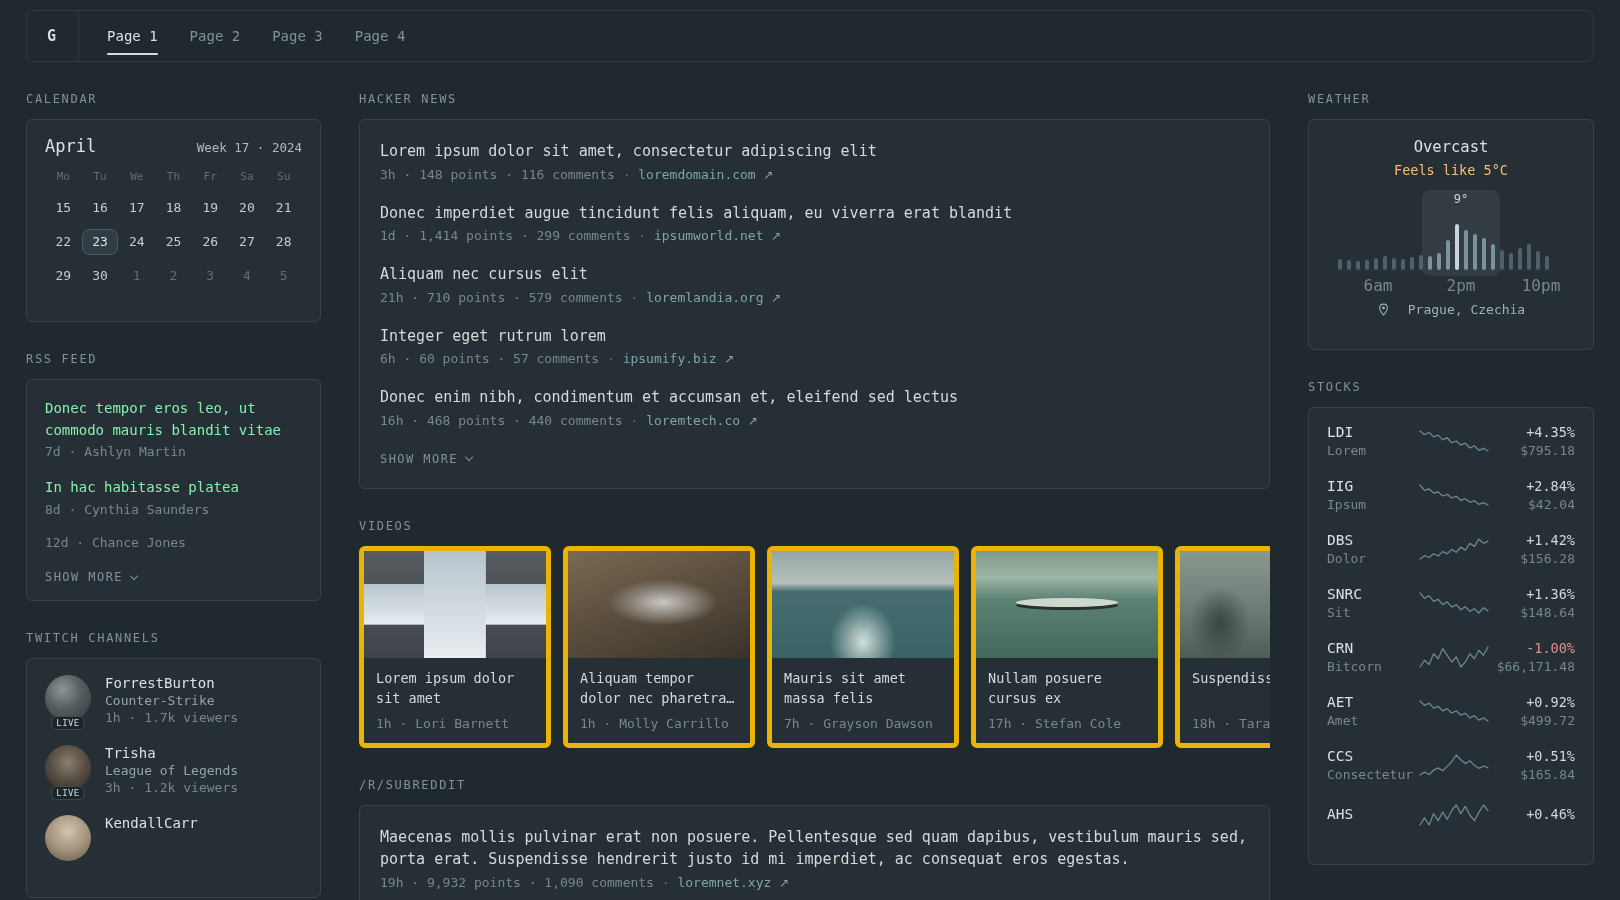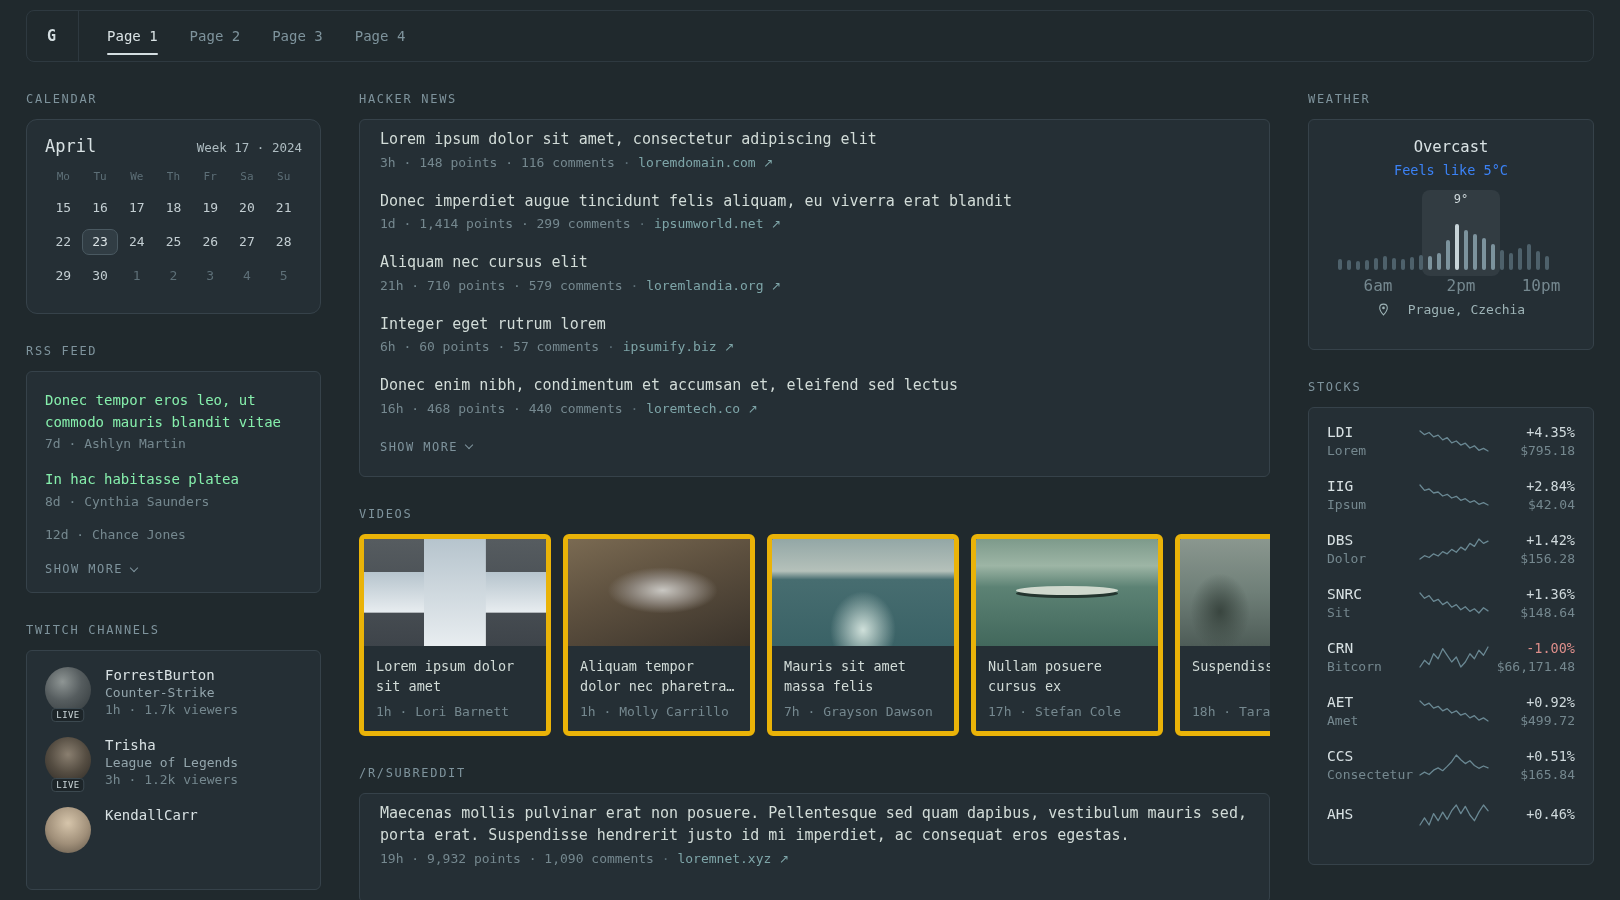--- a/index.html
+++ b/index.html
@@ -73,21 +73,21 @@
     display:inline-flex; align-items:center;
     font-size:12px; letter-spacing:.12em; color:#7e939c;
   }
   .chev {
     display:inline-block; width:6px; height:6px;
     border-right:1.5px solid currentColor; border-bottom:1.5px solid currentColor;
     transform:rotate(45deg); margin-left:8px; margin-top:-3px;
   }
 
   
-  .calendar-card { padding:16px 18px 24px;border-radius:11px; }
+  .calendar-card { padding:16px 18px 32px; }
   .cal-head { display:flex; justify-content:space-between; align-items:baseline; margin-bottom:14px; }
   .cal-month { font-size:17px; color:#d9e2e4; }
   .cal-week  { font-size:12.5px; color:#aebcc1; }
   .cal-grid  { display:grid; grid-template-columns:repeat(7,1fr); row-gap:8px; text-align:center; }
   .dow { font-size:11px; color:#5d6f77; padding-bottom:4px; }
   .day {
     font-size:13px; color:#c3ced2;
     height:26px; line-height:26px;
     border-radius:7px;
   }
@@ -112,21 +112,21 @@
   .av-3 { background:radial-gradient(circle at 50% 35%, #d6c5ab 0%, #a08f79 55%, #5d5346 100%); }
   .live-badge {
     position:absolute; left:50%; bottom:-5px; transform:translateX(-50%);
     background:#1d2529; border:1px solid #3c4950; border-radius:4px;
     font-size:9px; letter-spacing:.05em; padding:1px 4px; color:#cdd8db;
   }
   .tw-name { display:block; font-size:14px; color:#d9e2e4; margin-bottom:2px; }
   .tw-game { font-size:13px; color:#93a5ac; margin-bottom:2px; }
 
   
-  .list-card { padding:8px 20px 16px; }
+  .list-card { padding:20px 20px 16px; }
   .feed-item { margin-bottom:20px; }
   .feed-title { display:block; font-size:15px; line-height:1.5; color:#d2dcd8; margin-bottom:4px; }
   .list-card .show-more { margin:4px 0 6px; }
 
   
   .videos-row { display:flex; gap:12px; overflow:hidden; }
   .video-card {
     width:192px; flex:none;
     background:#252f35; border:5px solid #eab308; border-radius:6px;
     overflow:hidden;
@@ -164,21 +164,21 @@
   }
   .video-body { padding:10px 12px 12px; }
   .video-title {
     display:block; font-size:13.5px; line-height:1.55; color:#d2dcd8;
     height:42px; overflow:hidden; margin-bottom:6px;
   }
 
   
   .weather-card { padding:18px 18px 32px; text-align:center; }
   .w-cond  { font-size:15.5px; color:#d9e2e4; margin-bottom:6px; }
-  .w-feels { font-size:13.5px; color:#3b82f6; }
+  .w-feels { font-size:13.5px; color:#fdba74; }
   .w-chart { position:relative; width:230px; height:96px; margin:16px auto 4px; }
   .w-highlight {
     position:absolute; left:86px; top:-4px; width:78px; bottom:14px;
     background:rgba(210,222,226,0.08); border-radius:8px;
   }
   .w-peak {
     position:absolute; top:-2px; left:86px; width:78px;
     font-size:12px; color:#cfd9dc; text-align:center;
   }
   .w-bars {

